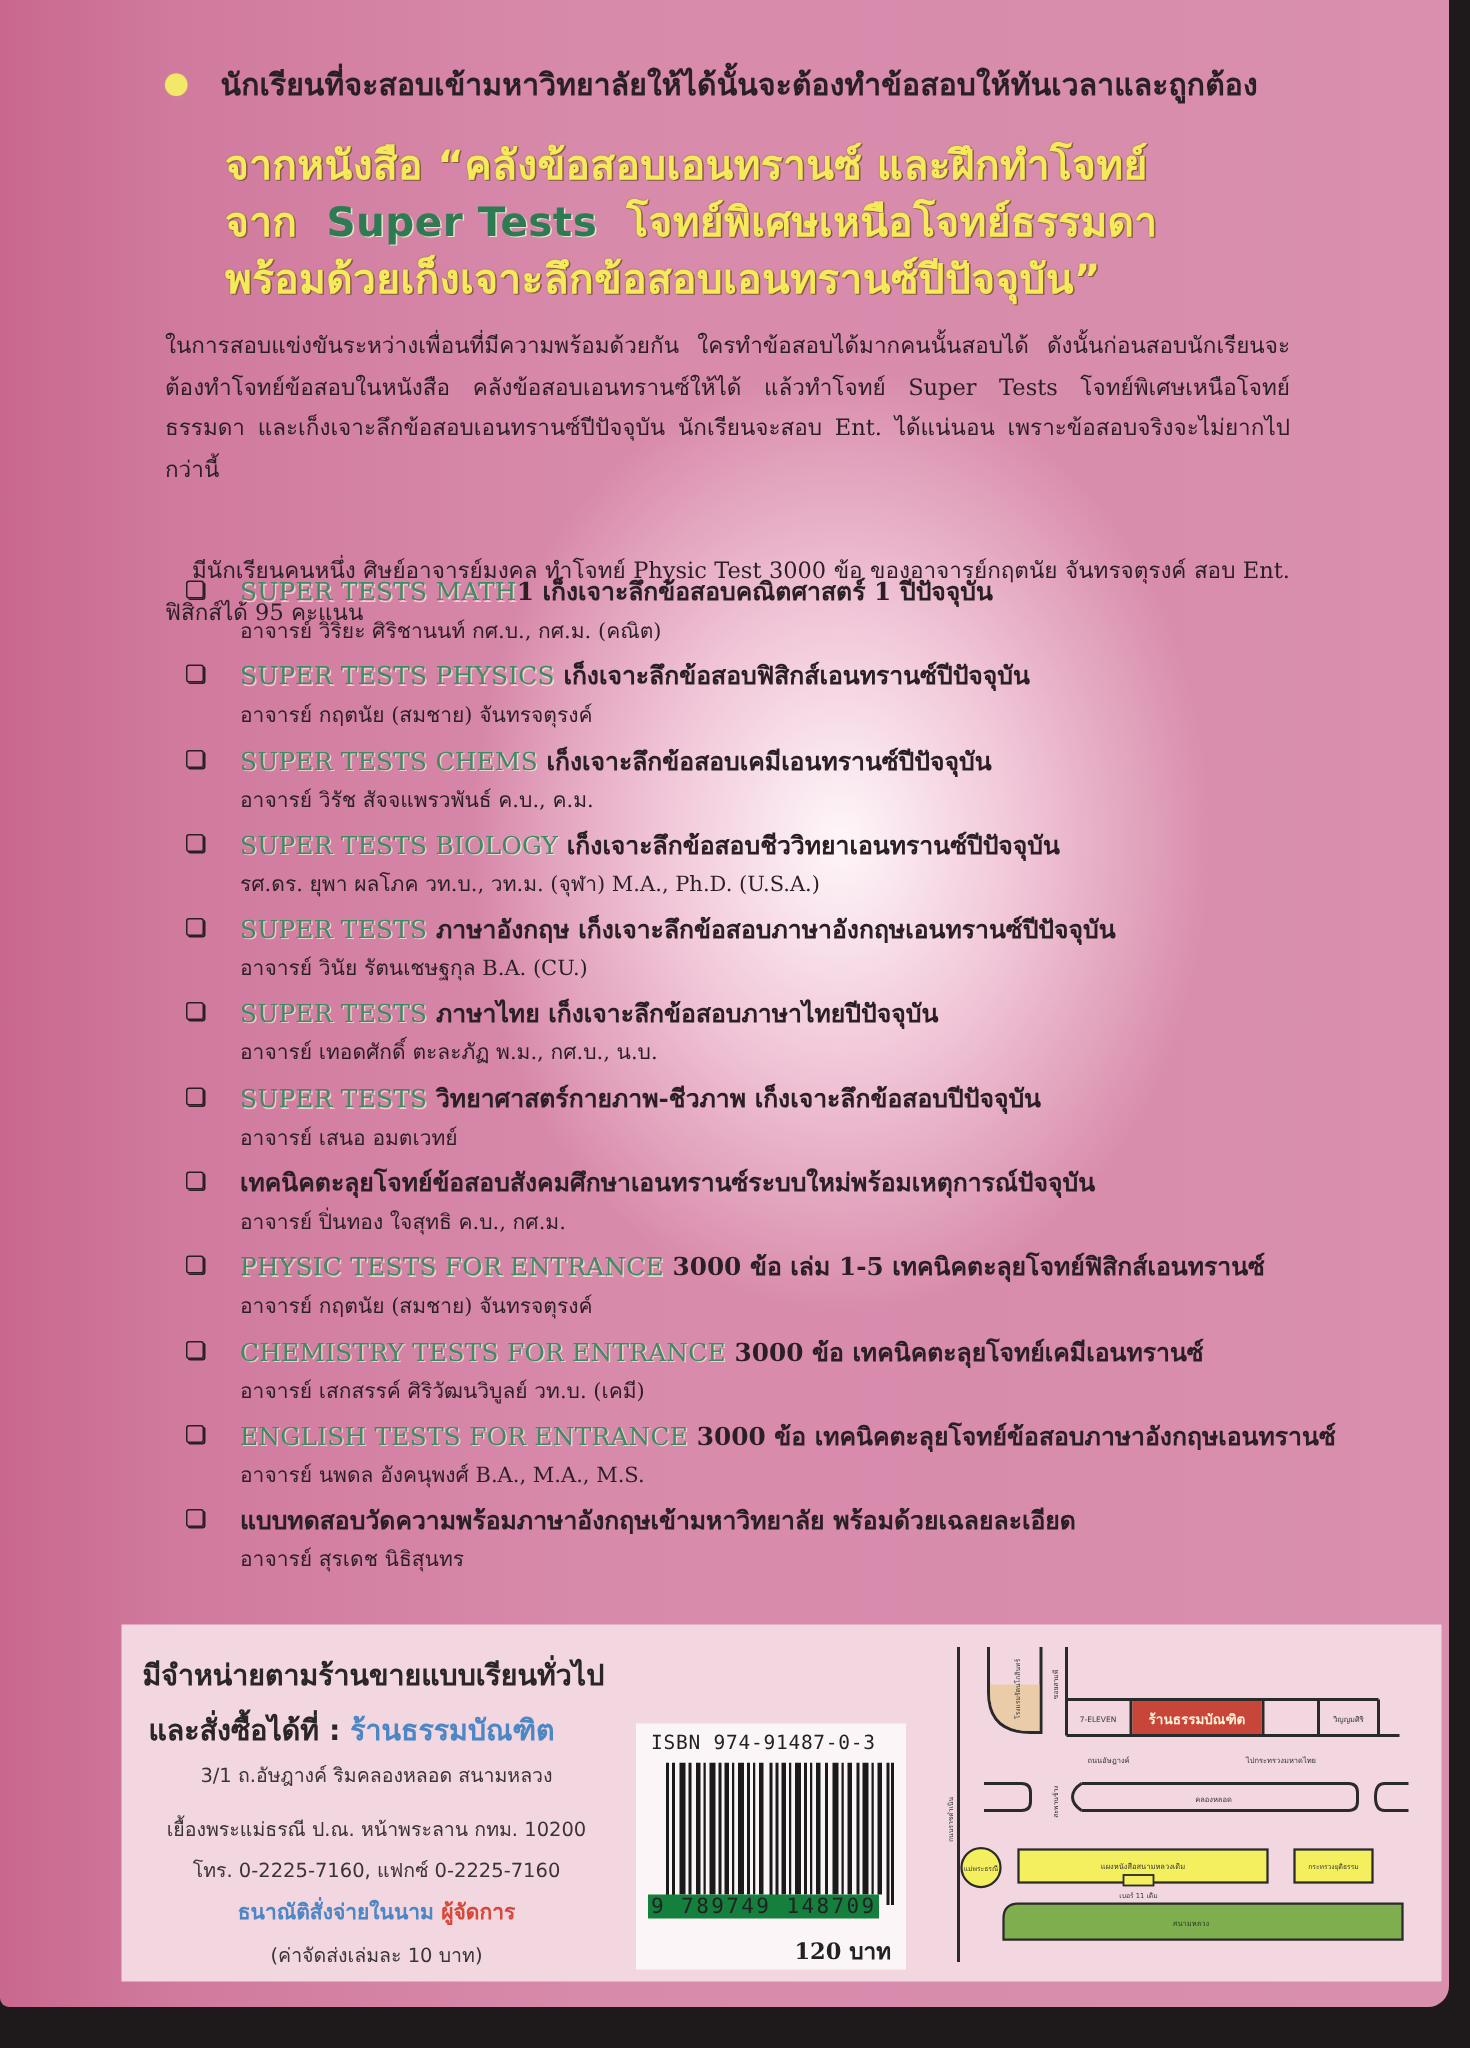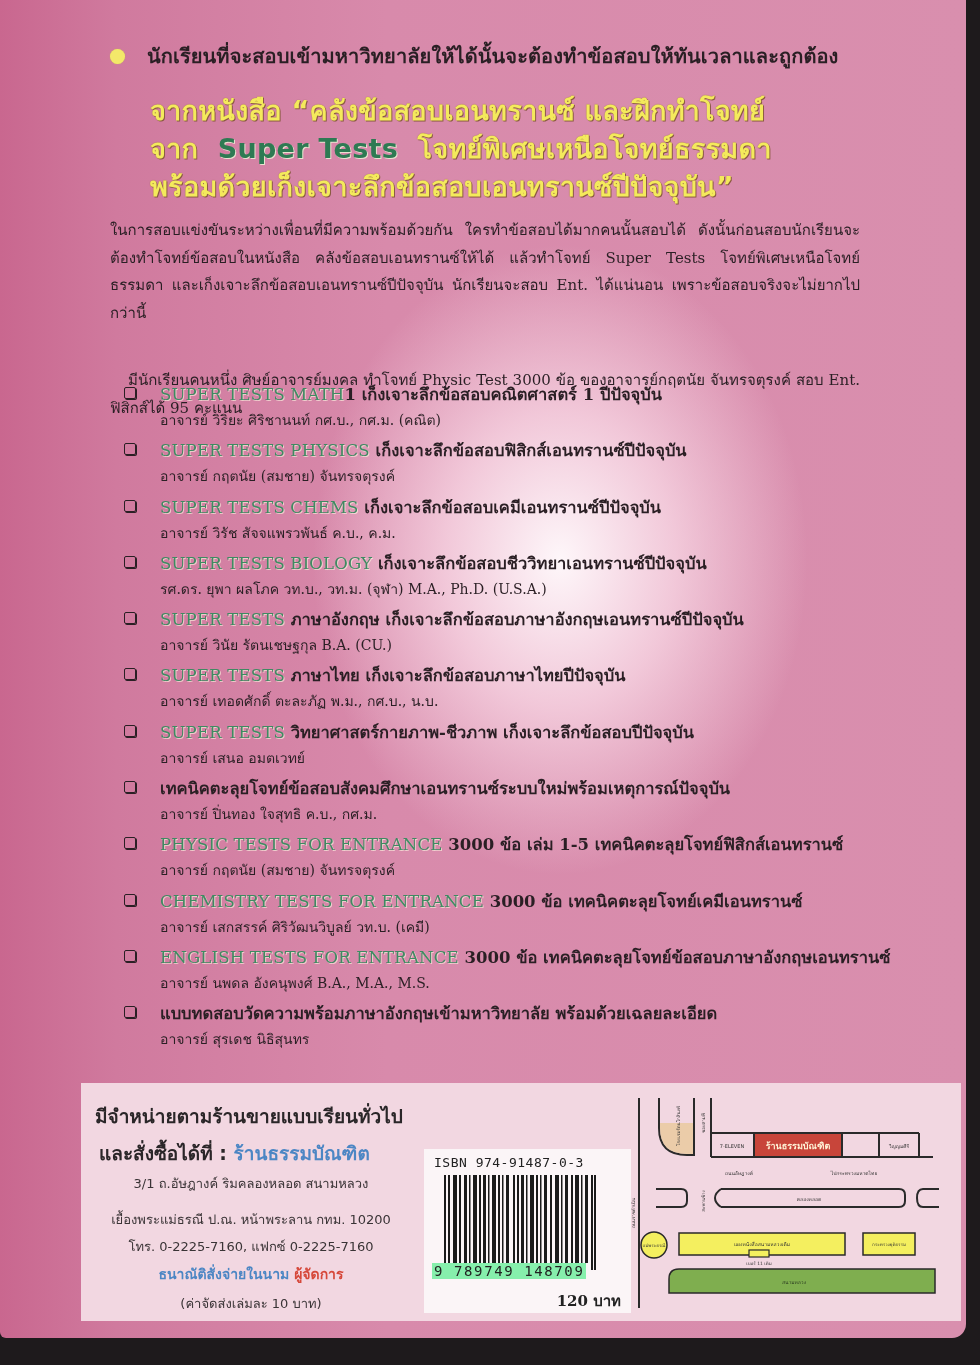--- a/index.html
+++ b/index.html
@@ -74,30 +74,30 @@
   .shop .l1 { position:absolute; left:14px; top:18px; font-size:19px; font-weight:bold; white-space:nowrap; }
   .shop .l2 { position:absolute; left:18px; top:55px; font-size:19px; font-weight:bold; white-space:nowrap; }
   .shop .l2 .store { color:#4c86c4; }
   .shop .addr { position:absolute; left:0; width:340px; font-size:13px; color:#3a3436; white-space:nowrap; }
   .shop .a1 { top:90px;text-align:center; } .shop .a2 { top:126px; } .shop .a3 { top:153px; }
   .shop .money { position:absolute; left:0; width:340px; top:180px; font-size:14px; font-weight:bold; white-space:nowrap; }
   .shop .money .blue { color:#4c86c4; }
   .shop .money .red { color:#d6483a; }
   .shop .ship { position:absolute; left:0; width:340px; top:210px; font-size:13px; color:#3a3436; }
   .isbn-box {
-    position:absolute; left:343px; top:66px; width:207px; height:164px;
+    position:absolute; left:343px; top:66px; width:180px; height:164px;
     background:#fbf5f7;
   }
   .isbn-text {
     position:absolute; left:10px; top:6px; font-family:"DejaVu Sans Mono", monospace; font-size:13px; color:#222; letter-spacing:0.5px;
   }
   .barcode { position:absolute; left:20px; top:26px; width:152px; height:95px; }
   .barcode-digits {
     position:absolute; left:8px; top:114px; font-family:"DejaVu Sans Mono", monospace; font-size:14px; color:#222; letter-spacing:1.6px;
-    background:#86efac; padding:0 2px;
+    background:#15803d; padding:0 2px;
   }
   .price {
     position:absolute; right:10px; top:140px; font-family:"DejaVu Serif", serif; font-weight:bold; font-size:15px; color:#222;
   }
   .map { position:absolute; left:548px; top:10px; width:330px; height:220px; }
   .map text { font-family:"DejaVu Sans", sans-serif; }
 </style>
 </head>
 <body>
 

